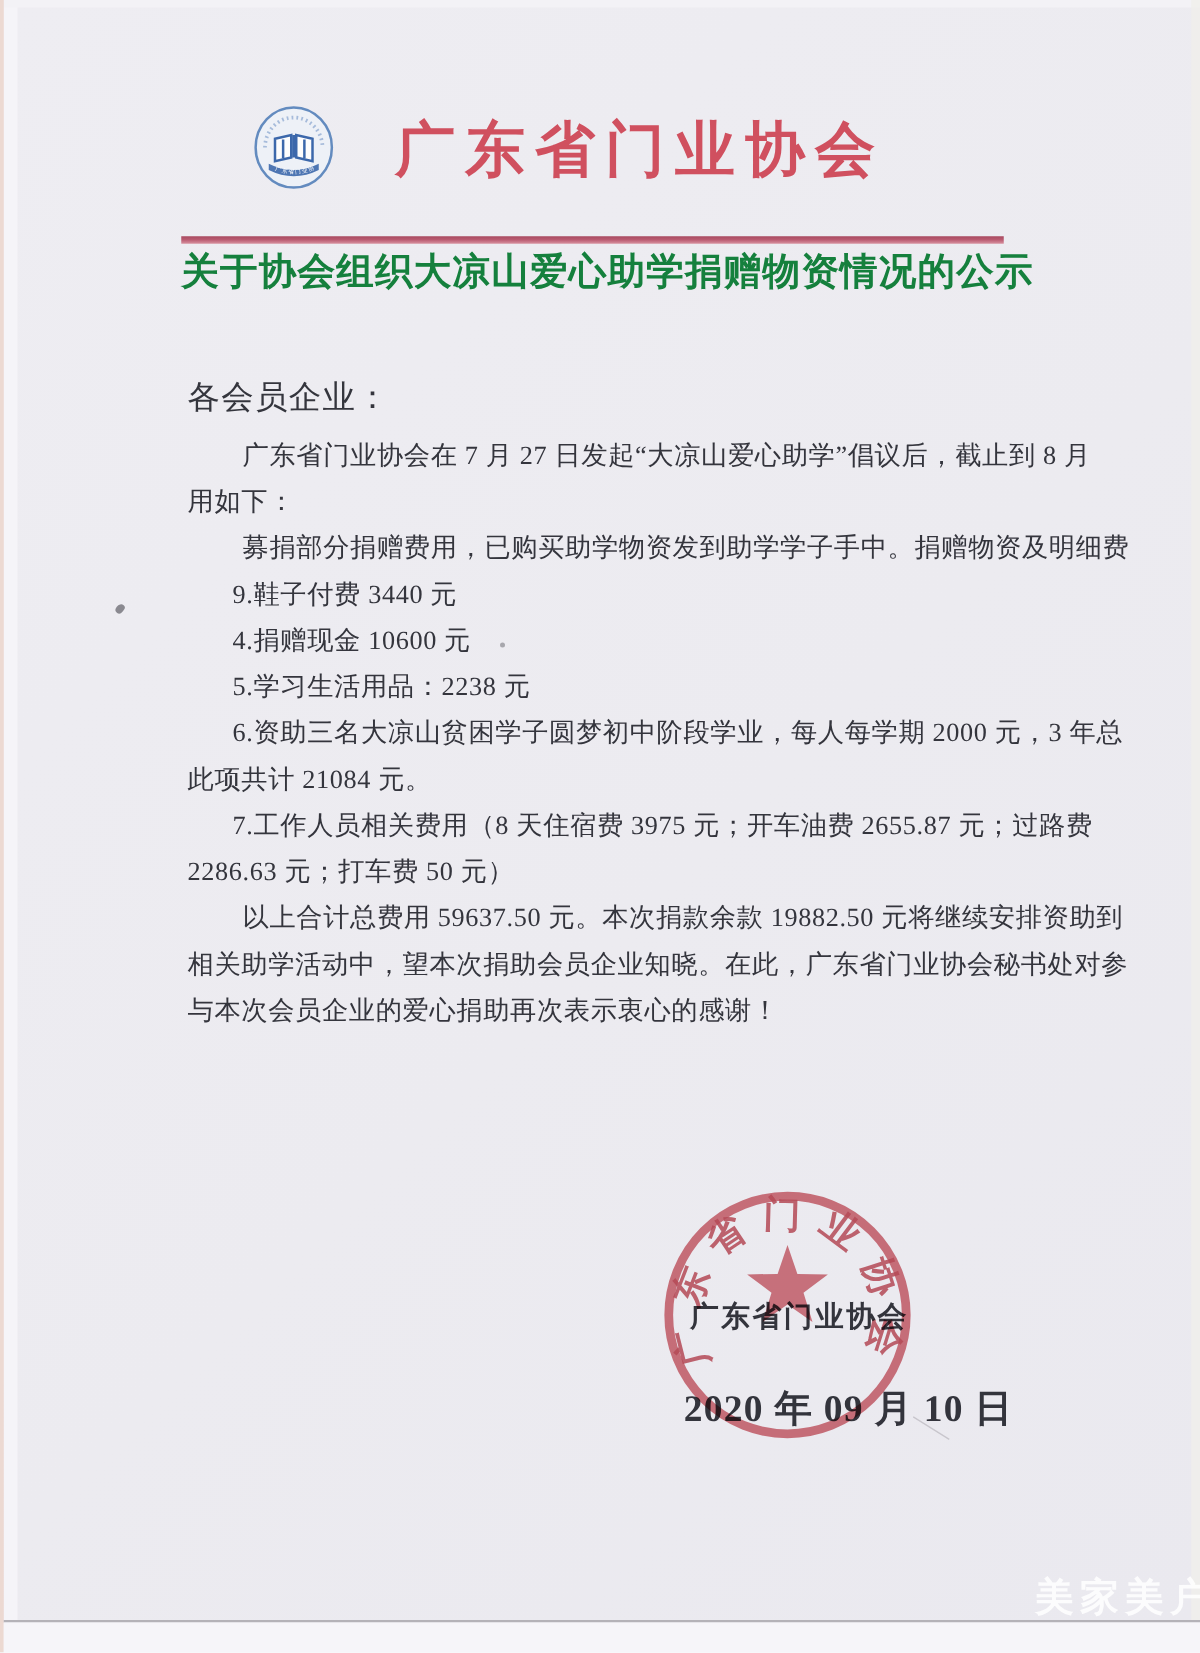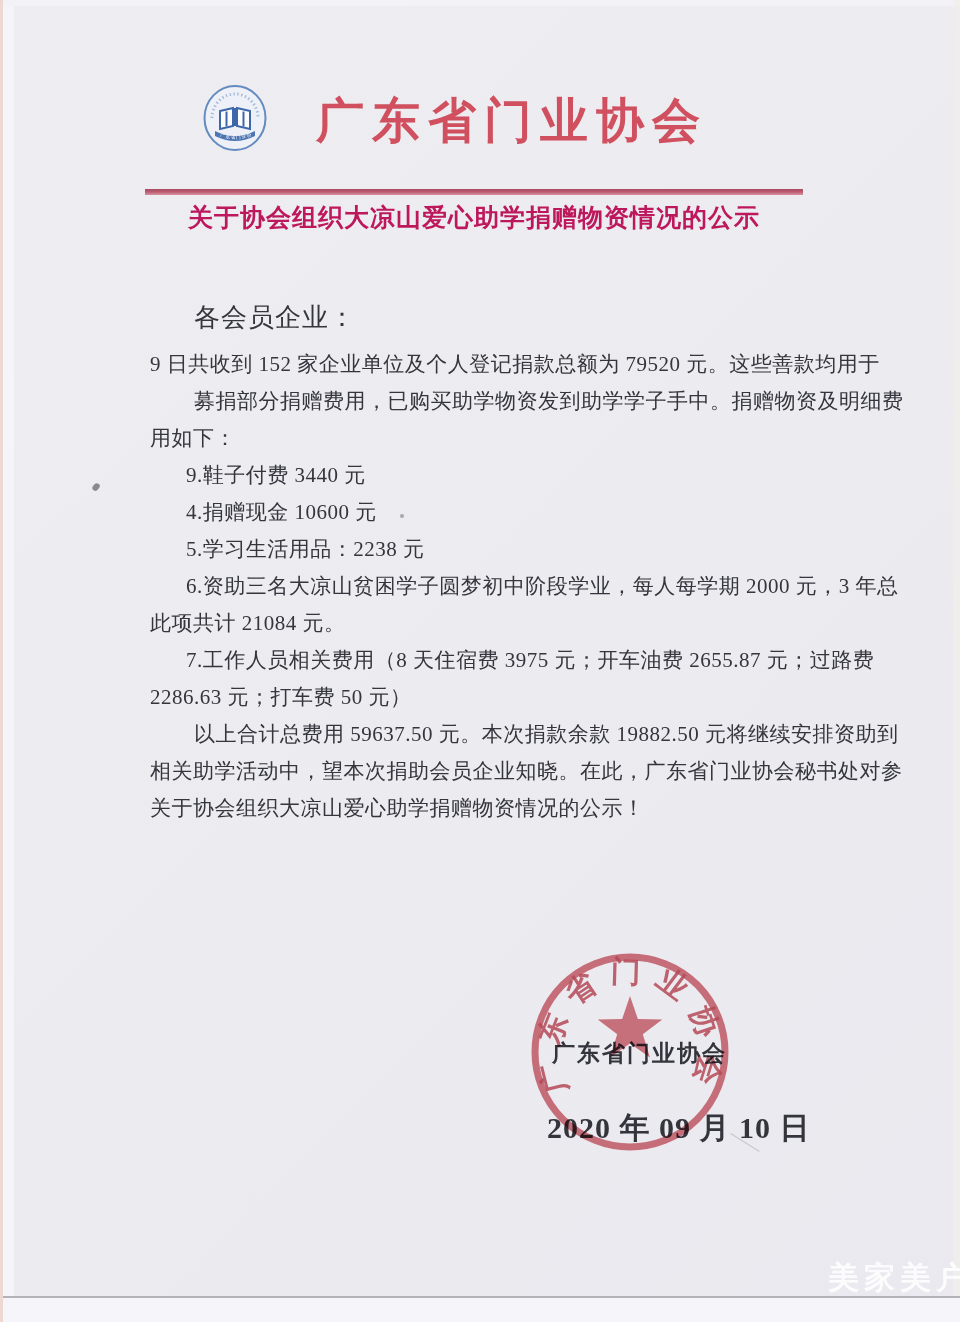--- a/index.html
+++ b/index.html
@@ -23,26 +23,26 @@
     position:absolute;left:262px;top:86px;width:500px;height:70px;
     font-size:48px;font-weight:bold;letter-spacing:8px;line-height:70px;
     color:#d0505f;text-align:center;white-space:nowrap;
   }
   .red-rule{
     position:absolute;left:145px;top:189px;width:658px;height:6px;
     background:linear-gradient(#a84a60 0%,#b95a70 45%,#d892a0 100%);
   }
   .notice-title{
     position:absolute;left:145px;top:202px;width:658px;height:32px;
-    font-size:25px;font-weight:bold;letter-spacing:1px;line-height:32px;
-    color:#be185d;text-align:center;white-space:nowrap;
+    font-size:30px;font-weight:bold;letter-spacing:1px;line-height:32px;
+    color:#15803d;text-align:center;white-space:nowrap;
   }
   .salutation{
     position:absolute;left:150px;top:301px;height:34px;line-height:34px;
-    font-size:26px;color:#34353d;letter-spacing:1px;white-space:nowrap;margin-left:44px;
+    font-size:26px;color:#34353d;letter-spacing:1px;white-space:nowrap;
   }
   .body-text{position:absolute;left:150px;top:346px;width:670px;color:#34353d;}
   .bline{
     height:37px;line-height:37px;font-size:21px;letter-spacing:.5px;
     white-space:nowrap;
   }
   .ind-p{padding-left:44px;}
   .ind-i{padding-left:36px;}
 
   .sig-org{
@@ -97,33 +97,33 @@
   </text>
 </svg>
 
 <div class="org-title">广东省门业协会</div>
 <div class="red-rule"></div>
 <div class="notice-title">关于协会组织大凉山爱心助学捐赠物资情况的公示</div>
 
 <div class="salutation">各会员企业：</div>
 
 <div class="body-text">
-  <div class="bline">9 日共收到 152 家企业单位及个人登记捐款总额为 79520 元。这些善款均用于</div>
+  <div class="bline ind-p">广东省门业协会在 7 月 27 日发起“大凉山爱心助学”倡议后，截止到 8 月</div>
+  <div class="bline">用如下：</div>
   <div class="bline ind-p">募捐部分捐赠费用，已购买助学物资发到助学学子手中。捐赠物资及明细费</div>
-  <div class="bline">用如下：</div>
   <div class="bline ind-i">9.鞋子付费 3440 元</div>
   <div class="bline ind-i">4.捐赠现金  10600 元</div>
   <div class="bline ind-i">5.学习生活用品：2238 元</div>
   <div class="bline ind-i">6.资助三名大凉山贫困学子圆梦初中阶段学业，每人每学期 2000 元，3 年总</div>
   <div class="bline">此项共计 21084 元。</div>
   <div class="bline ind-i">7.工作人员相关费用（8 天住宿费 3975 元；开车油费 2655.87 元；过路费</div>
   <div class="bline">2286.63 元；打车费 50 元）</div>
   <div class="bline ind-p">以上合计总费用 59637.50 元。本次捐款余款 19882.50 元将继续安排资助到</div>
   <div class="bline">相关助学活动中，望本次捐助会员企业知晓。在此，广东省门业协会秘书处对参</div>
-  <div class="bline">关于协会组织大凉山爱心助学捐赠物资情况的公示！</div>
+  <div class="bline">与本次会员企业的爱心捐助再次表示衷心的感谢！</div>
 </div>
 
 <div class="sig-org">广东省门业协会</div>
 <div class="sig-date">2020 年 09 月 10 日</div>
 
 <svg class="stamp" viewBox="0 0 204 204">
   <circle cx="102" cy="102" r="95" fill="none" stroke="#cc5560" stroke-width="7" opacity="0.8"></circle>
   <path id="stamp-arc" d="M44.7,142.2 A70,70 0 1 1 159.3,142.2" fill="none"></path>
   <text font-size="30" font-weight="bold" fill="#c4505c" opacity="0.85" letter-spacing="13" font-family="Liberation Serif, serif">
     <textPath href="#stamp-arc" startOffset="4">广东省门业协会</textPath>

